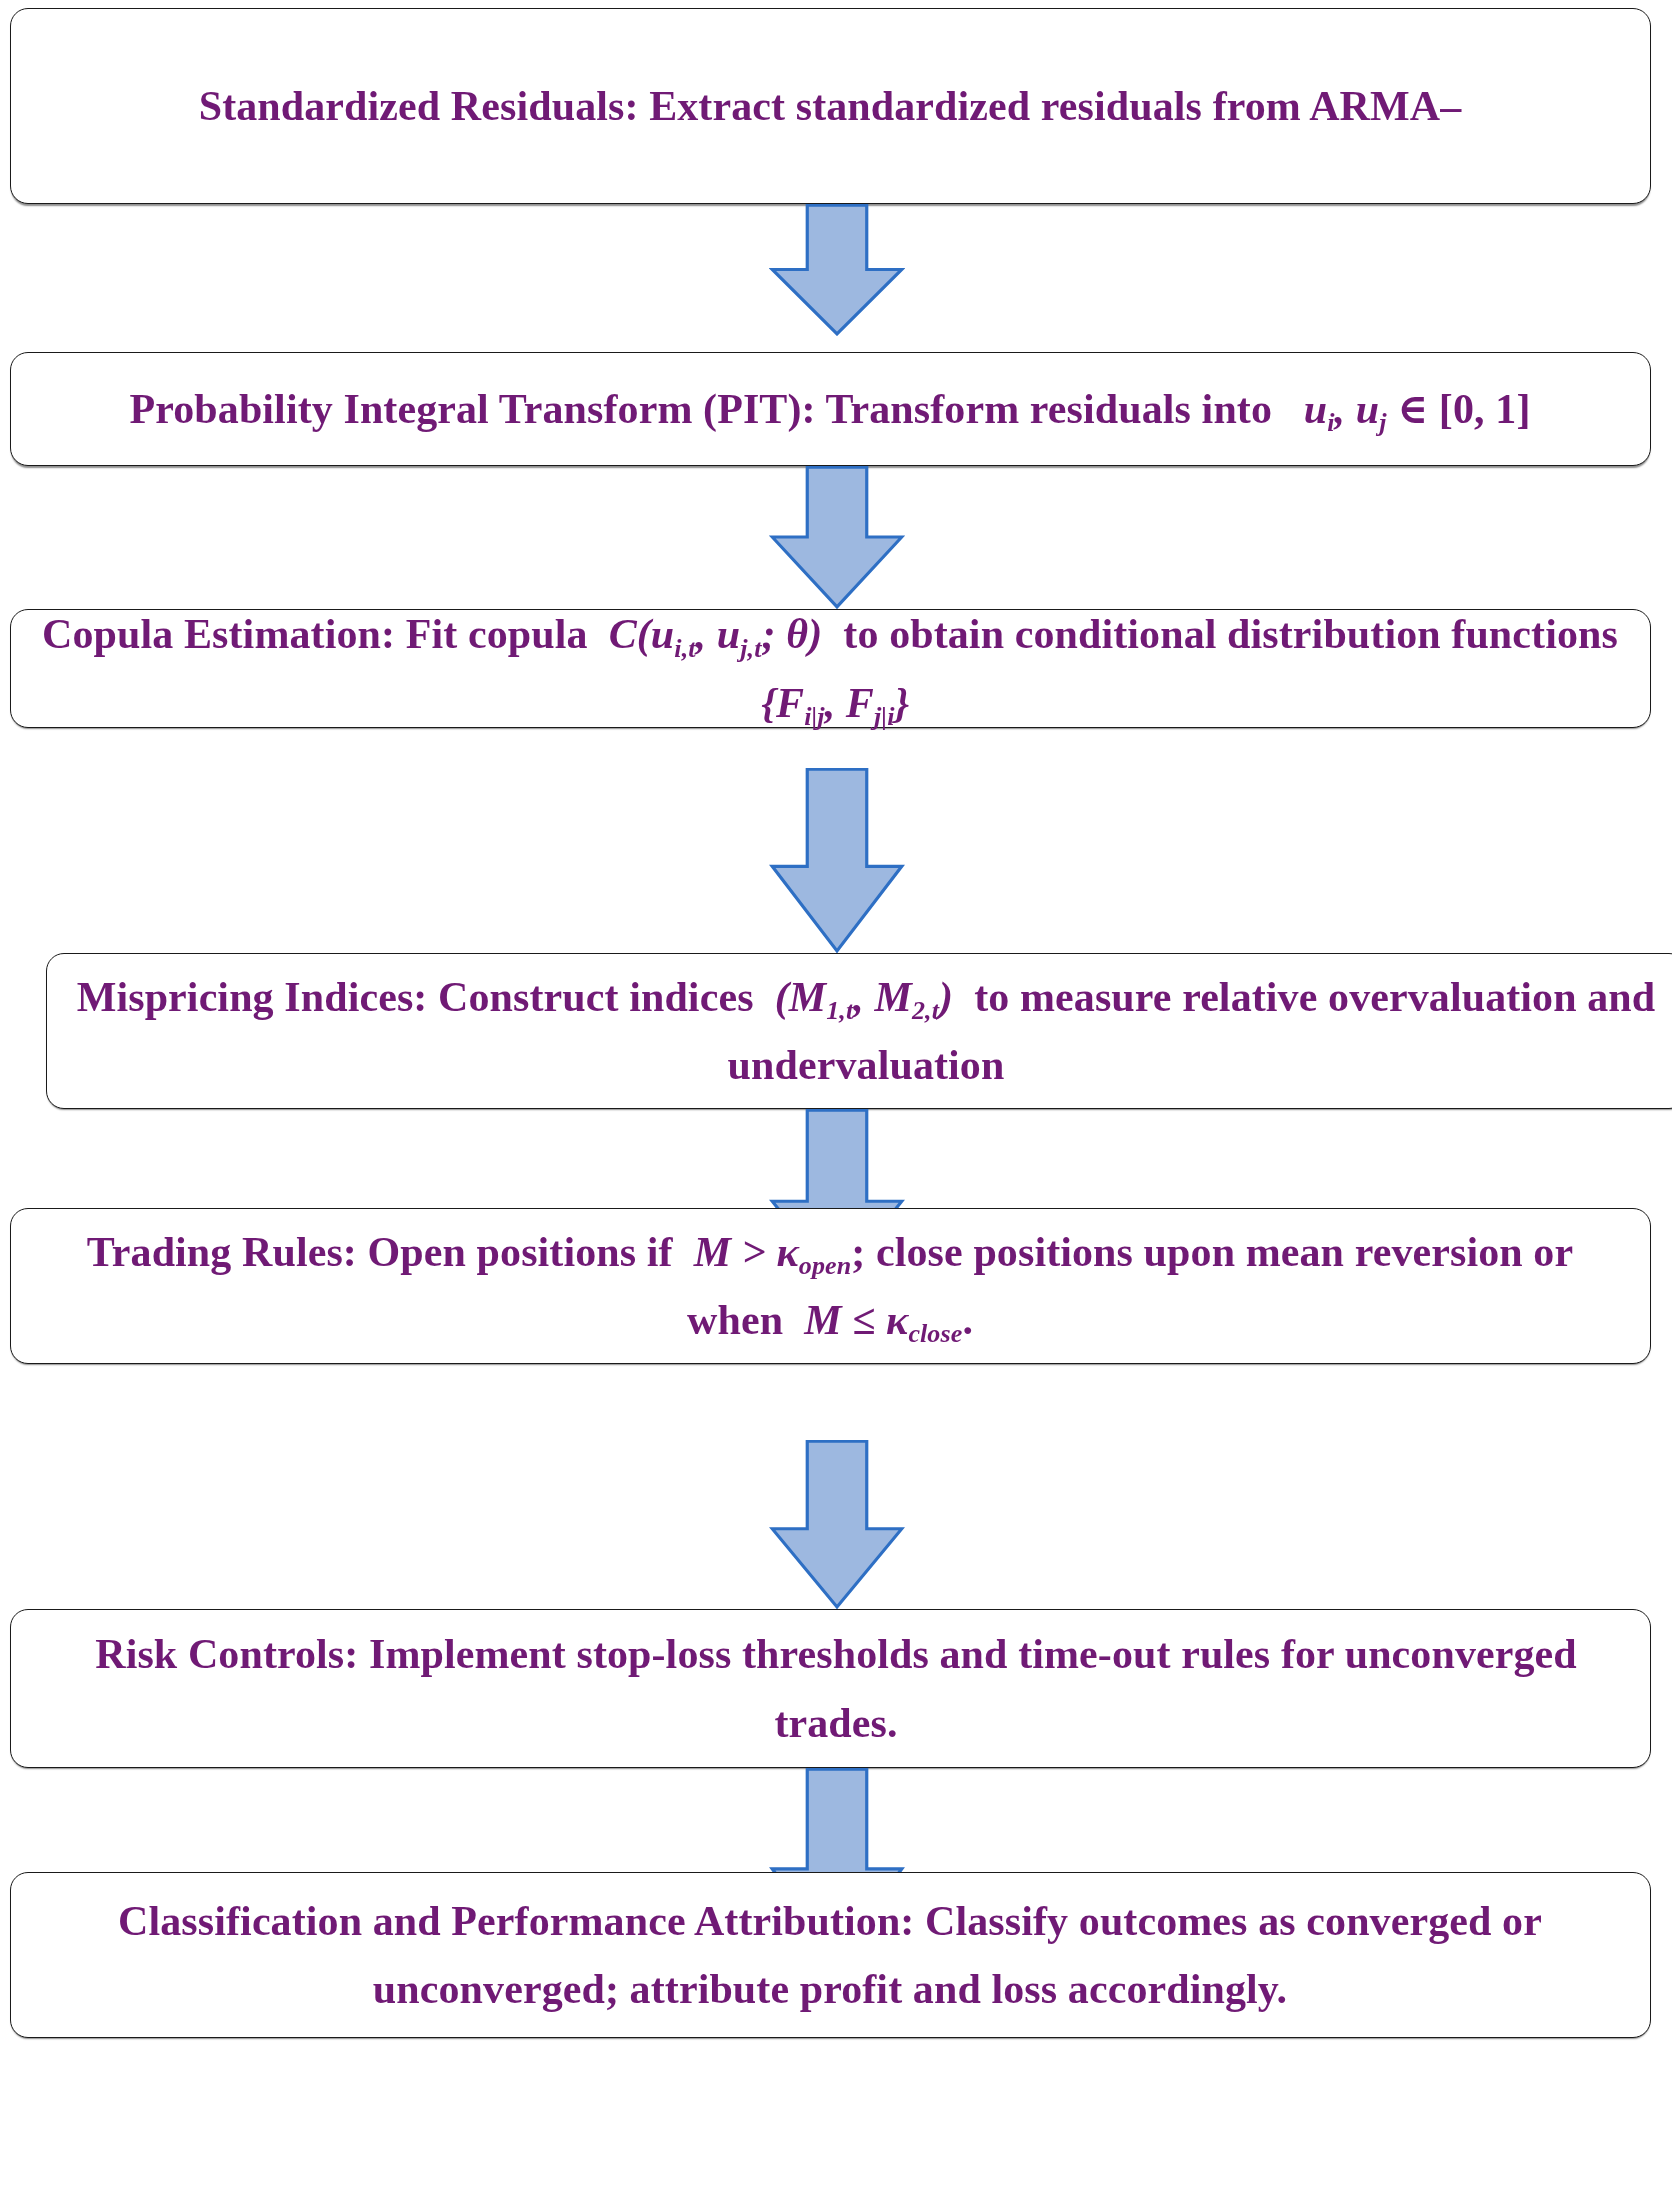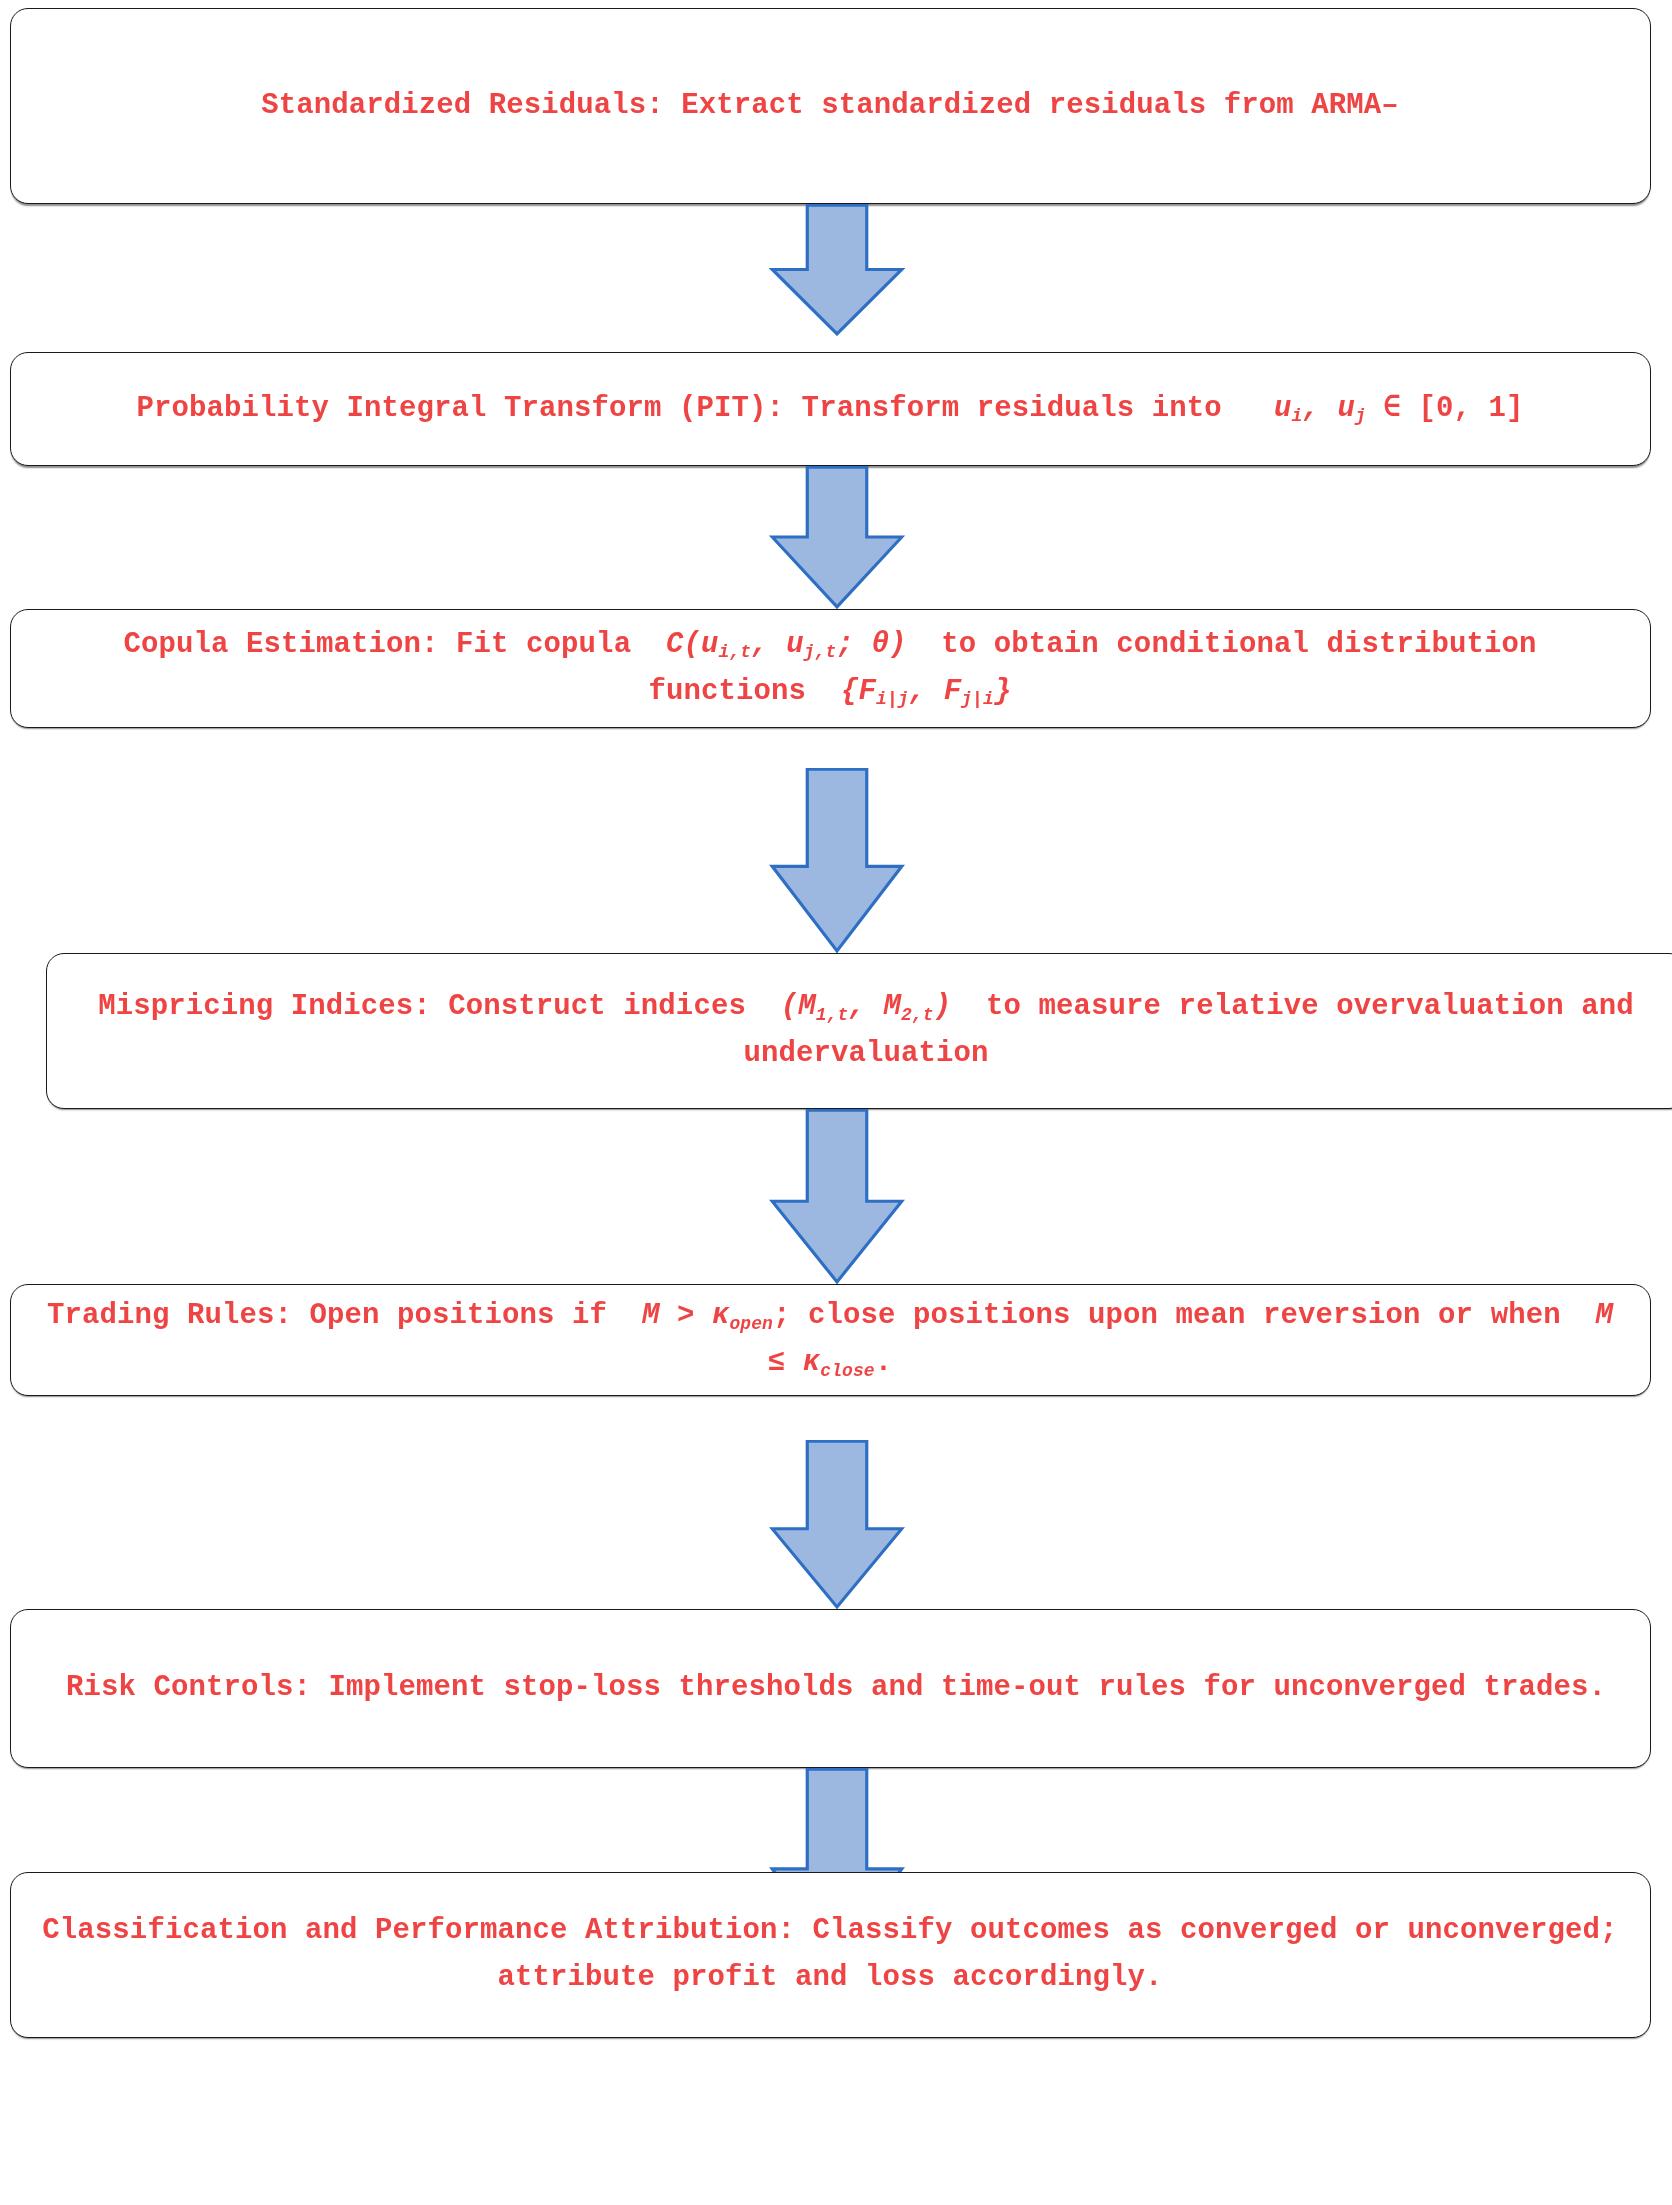--- a/index.html
+++ b/index.html
@@ -28,26 +28,25 @@
     border-radius: 18px;
     background: #ffffff;
     display: flex;
     align-items: center;
     justify-content: center;
     text-align: center;
     box-shadow: 0 2.1px 1.6px -1.1px rgba(0,0,0,0.45);
   }
   .node-text {
     font-weight: bold;
-    font-size: 29px;
+    font-size: 42px;
     line-height: 1.62;
-    color: #ef4444;
+    color: #701a75;
     letter-spacing: 0.1px;
     padding: 0 27.5px;
-    font-family: Liberation Mono, monospace;
   }
   .mathit {
     font-style: italic;
     font-weight: bold;
   }
   .mathup {
     font-style: normal;
     font-weight: bold;
   }
   sub {
@@ -118,21 +117,21 @@
       <span>to measure relative overvaluation and undervaluation</span>
     </div>
   </div>
 
   <div class="arrow" style="top:1109px; height:175px;">
     <svg viewBox="0 0 256 330" preserveAspectRatio="none">
       <polygon points="72,2 184,2 184,174 250,174 128,326 6,174 72,174" fill="#9DB8E0" stroke="#2E6FC4" stroke-width="6" stroke-linejoin="miter"></polygon>
     </svg>
   </div>
 
-  <div class="node" style="top:1284px; height:112px;">
+  <div class="node" style="top:1208px; height:156px;">
     <div class="node-text">
       <span>Trading Rules: Open positions if</span>
       <span class="nbsp">&nbsp;</span><span class="mathit">M &gt; κ<sub>open</sub></span><span>;</span>
       <span>close positions upon mean reversion or when</span>
       <span class="nbsp">&nbsp;</span><span class="mathit">M ≤ κ<sub>close</sub></span><span>.</span>
     </div>
   </div>
 
   <div class="arrow" style="top:1440px; height:169px;">
     <svg viewBox="0 0 256 320" preserveAspectRatio="none">

